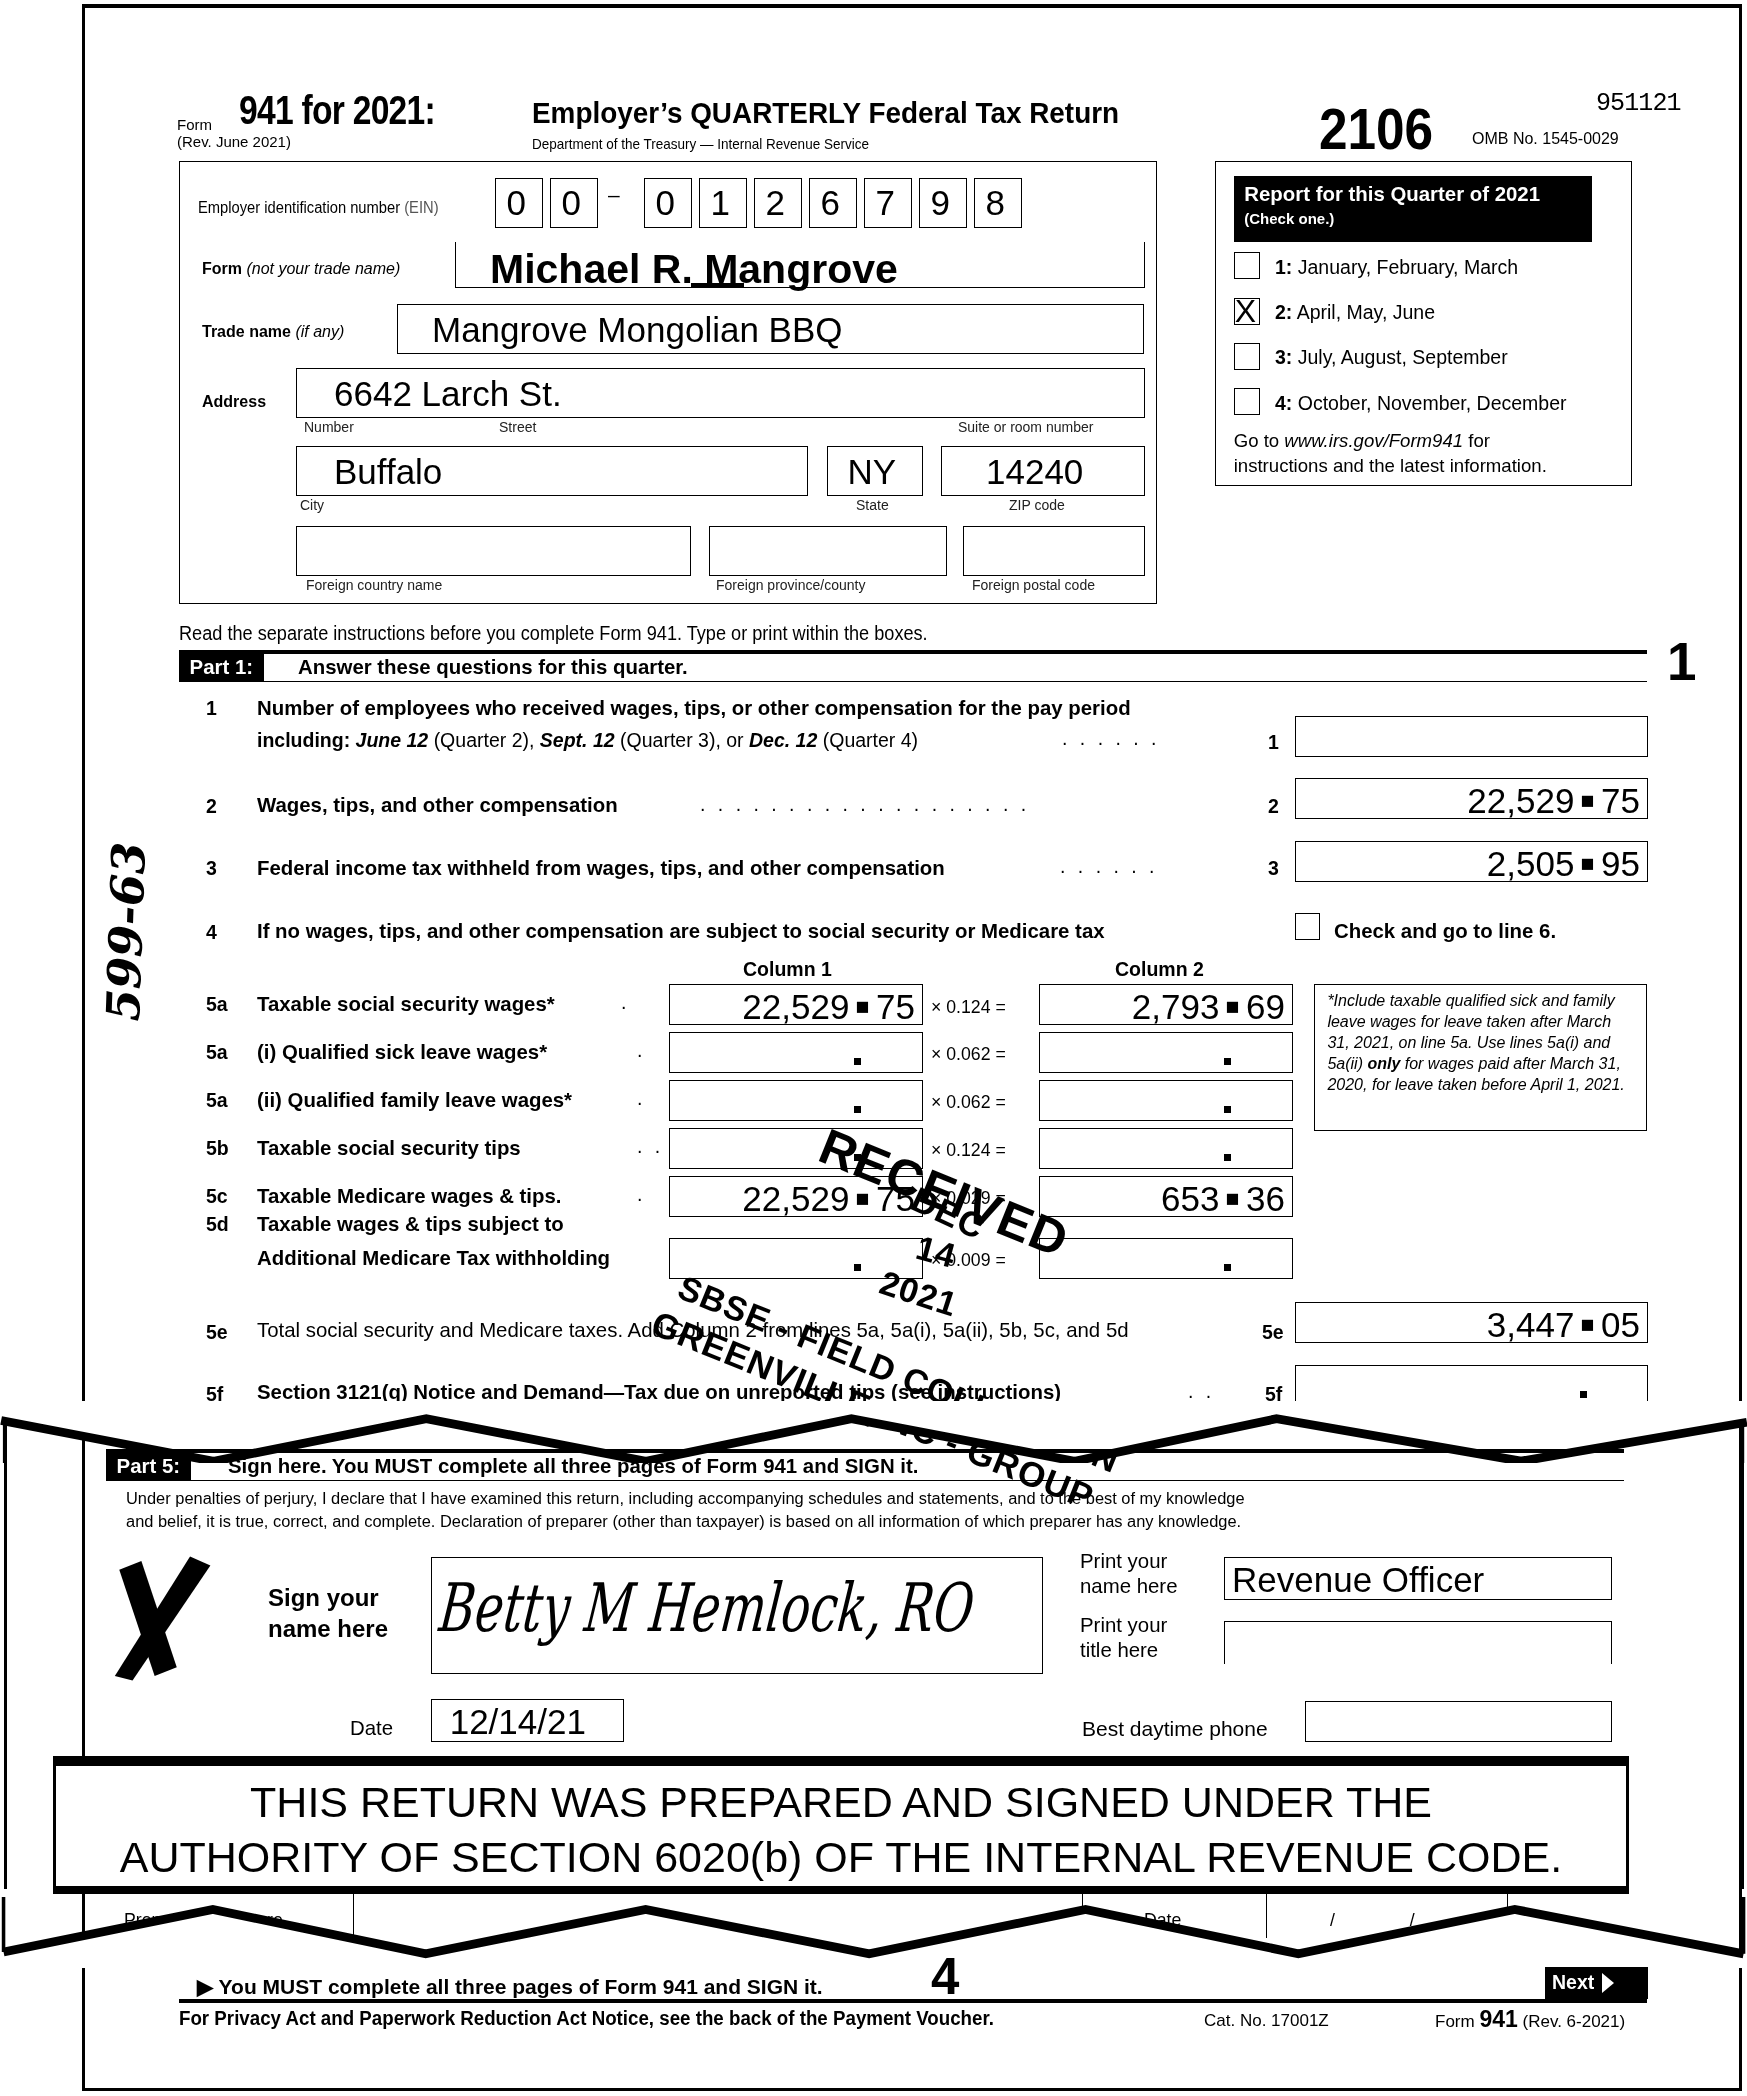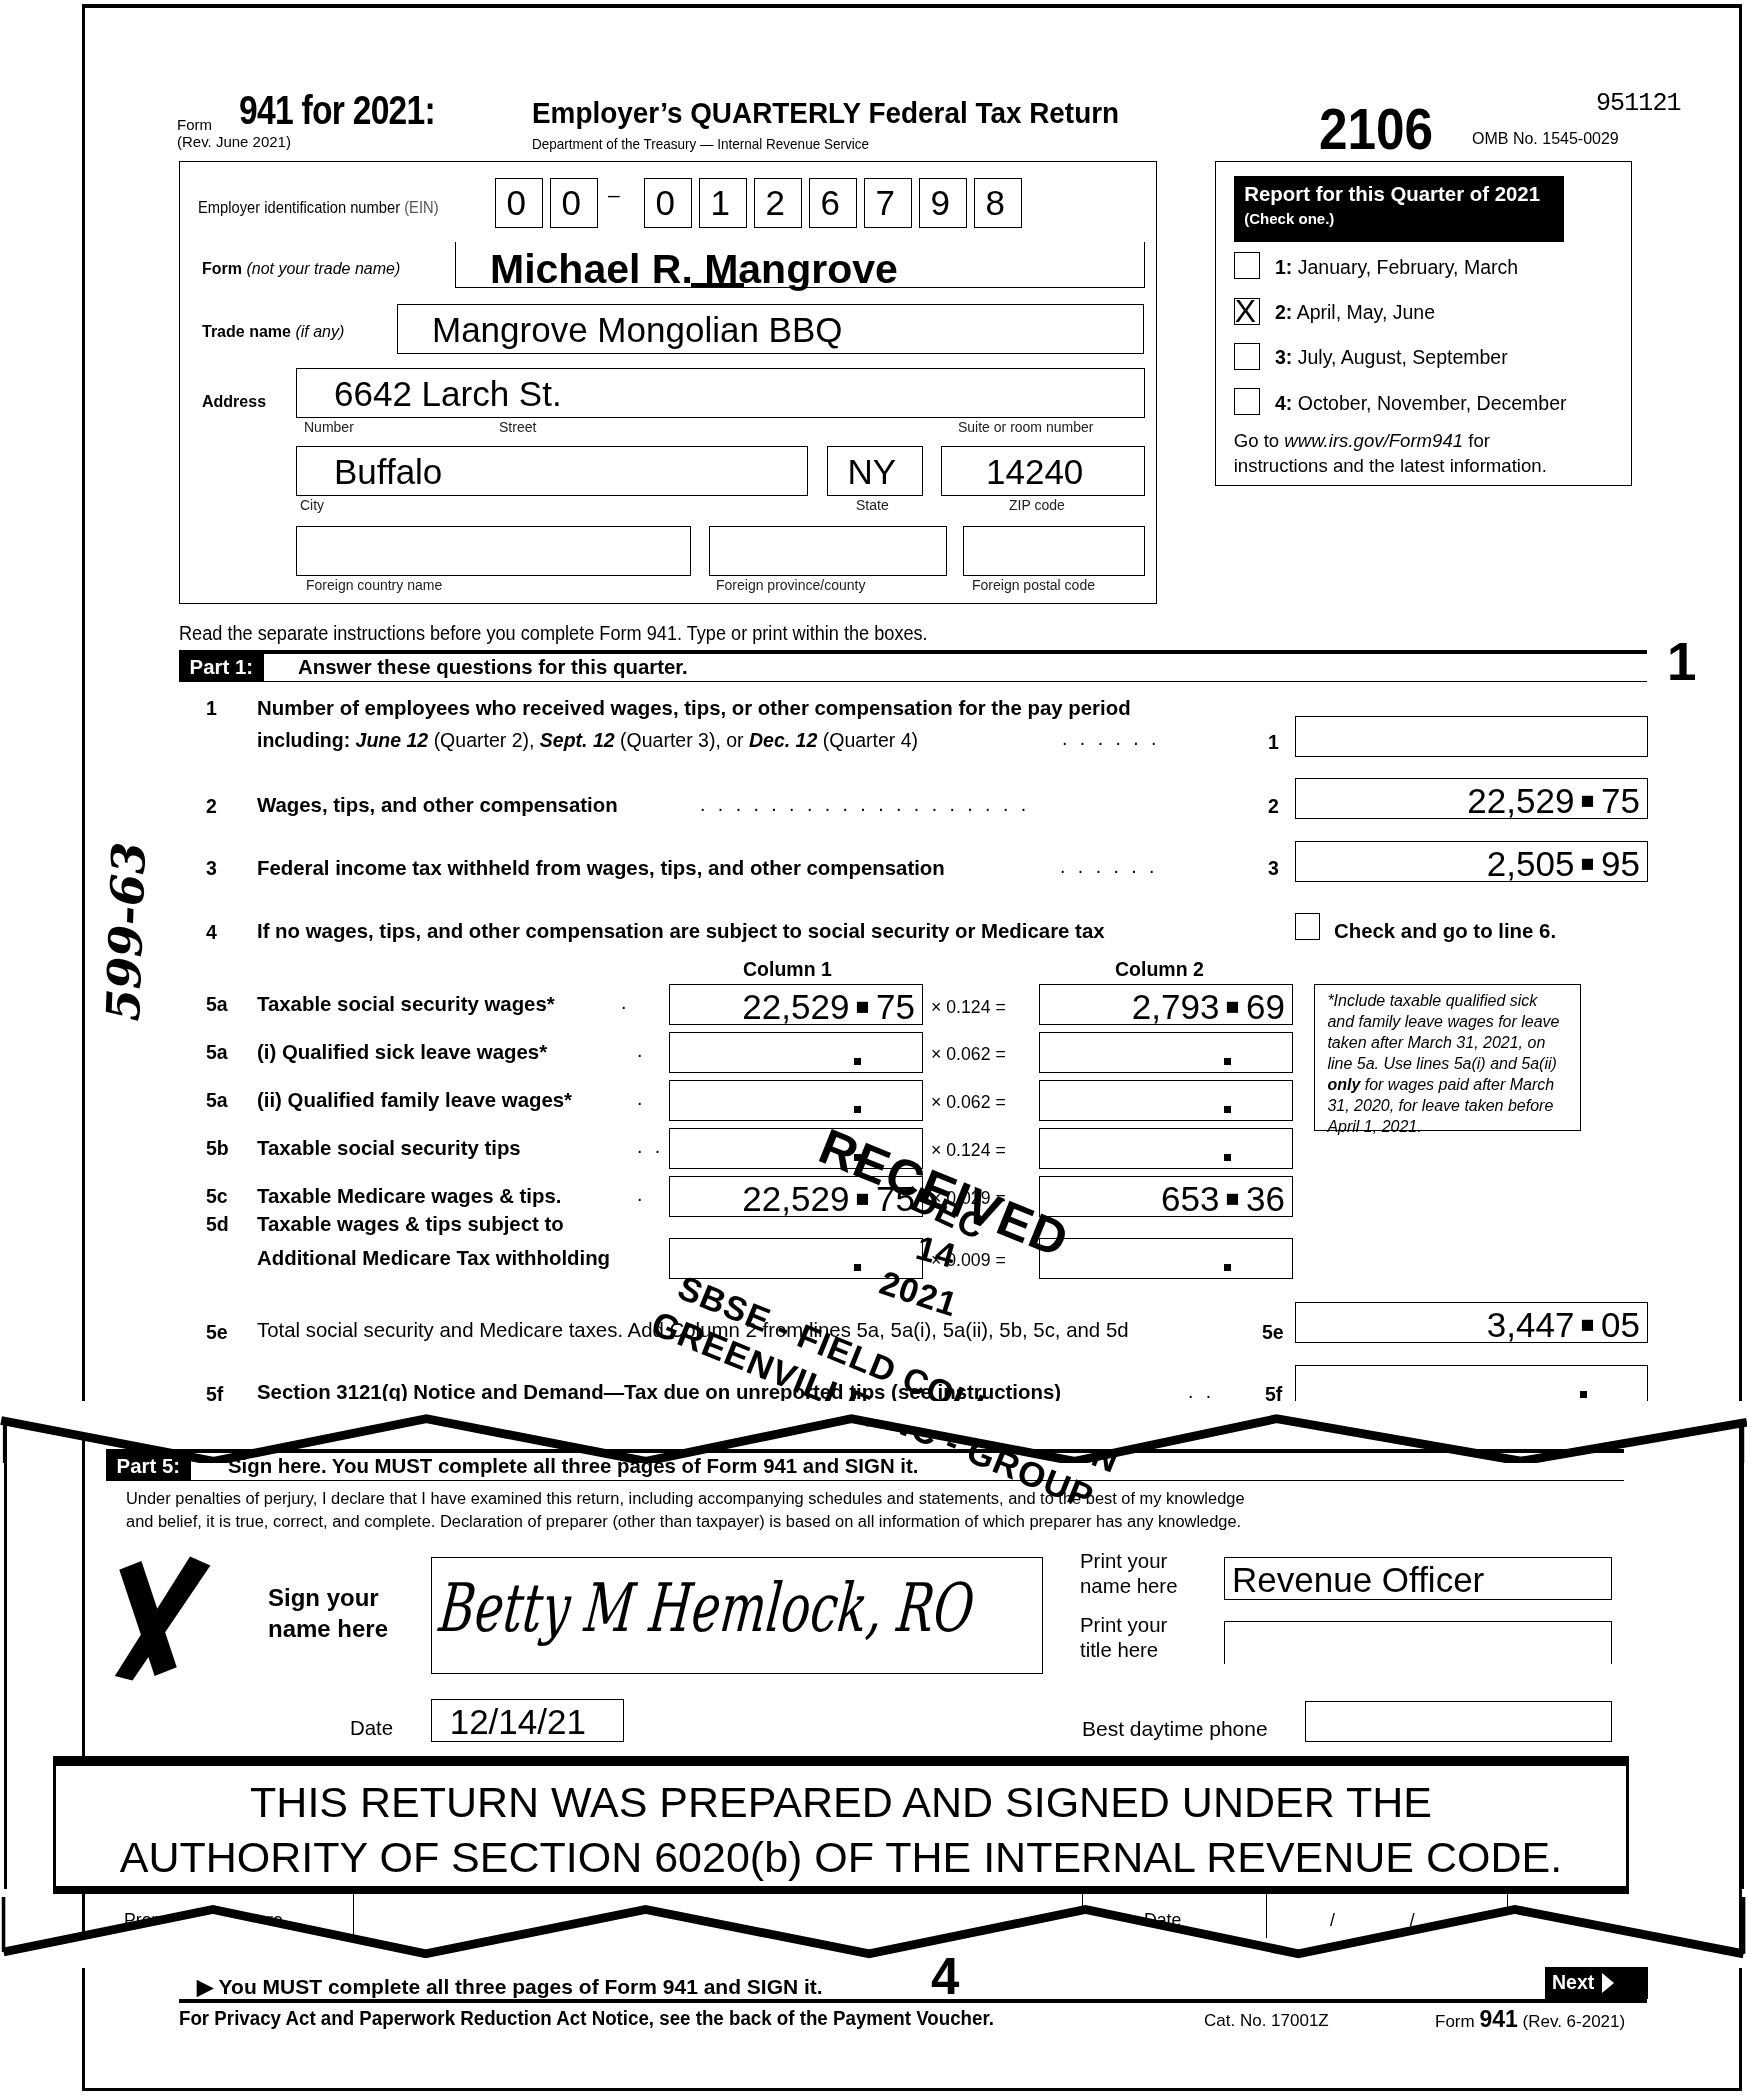--- a/index.html
+++ b/index.html
@@ -107,21 +107,21 @@
 
   <div class="box" style="left:116px; top:364px; width:395px; height:50px;"></div>
   <div class="box" style="left:529px; top:364px; width:238px; height:50px;"></div>
   <div class="box" style="left:783px; top:364px; width:182px; height:50px;"></div>
   <span class="small" style="left:126px; top:415px;">Foreign country name</span>
   <span class="small" style="left:536px; top:415px;">Foreign province/county</span>
   <span class="small" style="left:792px; top:415px;">Foreign postal code</span>
 </div>
 
 <div class="abs" style="left:1215px; top:161px; width:417px; height:325px; border:1.8px solid #000;">
-  <div class="abs" style="left:17.7px; top:14px; width:330px; height:66px; background:#000; color:#fff; padding:7px 10.6px;">
+  <div class="abs" style="left:17.7px; top:14px; width:358px; height:66px; background:#000; color:#fff; padding:7px 10.6px;">
     <div style="font-weight:bold; font-size:20.4px;">Report for this Quarter of 2021</div>
     <div style="font-weight:bold; font-size:15px; margin-top:3.5px;">(Check one.)</div>
   </div>
   <div id="quarter-options">
       <div class="chk" style="left: 17.7px; top: 90px;"></div>
       <span style="position: absolute; left: 59px; top: 94px; font-size: 19.5px; white-space: nowrap;"><b>1:</b> <span>January, February, March</span></span>
       <div class="chk" style="left: 17.7px; top: 136px;">
         <span style="position: absolute; left: 0px; top: -5.3px; font-size: 32px; line-height: 35px;">X</span>
       </div>
       <span style="position: absolute; left: 59px; top: 139px; font-size: 19.5px; white-space: nowrap;"><b>2:</b> <span>April, May, June</span></span>
@@ -235,21 +235,21 @@
     <span class="line-text" style="left: 257px; top: 1247px;">Additional Medicare Tax withholding</span>
     <div class="box" style="left: 669px; top: 1238px; width: 254px; height: 41px;">
       <div class="dec" style="left: 184px; top: 25px;"></div>
     </div>
     <span class="mult" style="left: 931px; top: 1250px;">× 0.009 =</span>
     <div class="box" style="left: 1039px; top: 1238px; width: 254px; height: 41px;">
       <div class="dec" style="left: 184px; top: 25px;"></div>
     </div>
   </div>
 
-<div class="abs" style="left:1314px; top:984px; width:267px; height:147px; border:1.8px solid #000; padding:5.3px 12.4px; font-size:16px; font-style:italic; line-height:21px;">
+<div class="abs" style="left:1314px; top:984px; width:333px; height:147px; border:1.8px solid #000; padding:5.3px 12.4px; font-size:16px; font-style:italic; line-height:21px;">
   <span>*Include taxable qualified sick and family leave wages for leave taken after March 31, 2021, on line 5a. Use lines 5a(i) and 5a(ii)</span> <b>only</b> <span>for wages paid after March 31, 2020, for leave taken before April 1, 2021.</span>
 </div>
 
 <span class="line-num" style="left:206px; top:1321px;">5e</span>
 <span class="line-text" style="left:257px; top:1319px; font-weight:normal;">Total social security and Medicare taxes. Add Column 2 from lines 5a, 5a(i), 5a(ii), 5b, 5c, and 5d</span>
 <span class="line-num" style="left:1262px; top:1321px;">5e</span>
 <div class="box" style="left:1295px; top:1302px; width:353px; height:41px;">
   <span class="amt" style="right:7px; top:1.8px;"><span>3,447</span><span style="font-size:23px; vertical-align:5.3px;"> ■ </span><span>05</span></span>
 </div>
 

